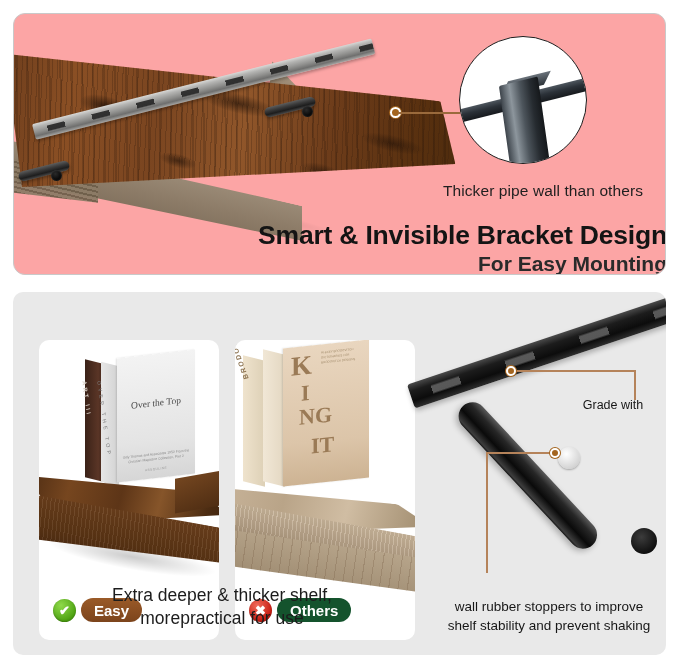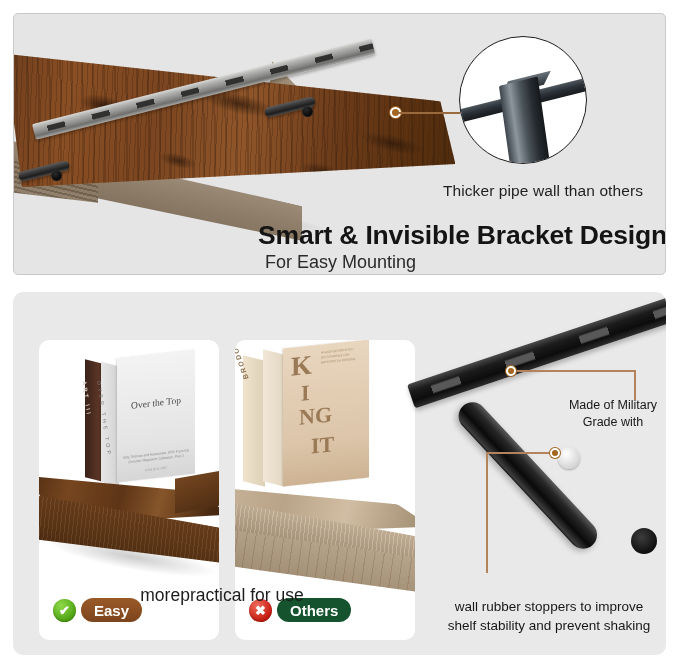--- a/index.html
+++ b/index.html
@@ -8,23 +8,23 @@
     background: #ffffff;
     font-family: "Liberation Sans", sans-serif;
     overflow: hidden;
   }
   .page { position: relative; width: 679px; height: 668px; background:#fff; }
 
   
   .top-panel {
     position: absolute; left: 13px; top: 13px;
     width: 653px; height: 262px;
-    background: #e5e5e5;
+    background: #fca5a5;
     border: 1px solid #c9c9c9;
-    border-radius: 5px;
+    border-radius: 12px;
     overflow: hidden;
   }
 
   
   .shelf-stage { position:absolute; left:0; top:0; width:460px; height:205px; }
   .shelf-top {
     position:absolute; left:-10px; top:-6px; width:450px; height:175px;
     background:
       radial-gradient(ellipse 36px 16px at 22% 44%, rgba(28,14,6,.78), rgba(28,14,6,0) 70%),
       radial-gradient(ellipse 52px 14px at 52% 26%, rgba(30,16,7,.62), rgba(30,16,7,0) 72%),
@@ -140,22 +140,22 @@
 
   .caption-thicker {
     position:absolute; left:403px; top:168px; width:252px;
     text-align:center; font-size:15.5px; color:#1f1f1f; letter-spacing:.1px;
   }
   .title-main {
     position:absolute; left:0; top:206px; width:653px; text-align:right;
     font-size:26.5px; font-weight:700; color:#141414; letter-spacing:-.2px;
   }
   .title-sub {
-    position:absolute; left:0; top:238px; width:653px; text-align:center;
-    font-size:18px; color:#2a2a2a;
+    position:absolute; left:0; top:238px; width:653px; text-align:right;
+    font-size:21px; color:#2a2a2a;font-weight:bold;
   }
 
   
   .bottom-panel {
     position:absolute; left:13px; top:292px; width:653px; height:363px;
     background:#e9e9e9; border-radius:10px; overflow:hidden;
   }
 
   
   .card {
@@ -455,26 +455,26 @@
       <div class="lead l1-h"></div>
       <div class="lead l1-v"></div>
       <div class="dot d1"></div>
 
       <div class="lead l2-h"></div>
       <div class="lead l2-v"></div>
       <div class="dot d2"></div>
     </div>
 
     <div class="caption-left">
+      <div>Extra deeper &amp; thicker shelf,</div>
       <div>morepractical for use</div>
     </div>
   </div>
 
   <div class="caption-military">
-    <div>Made of Military</div>
     <div>Grade with</div>
   </div>
 
   <div class="caption-rubber">
     <div>wall rubber stoppers to improve</div>
     <div>shelf stability and prevent shaking</div>
   </div>
 
 </div>
 

